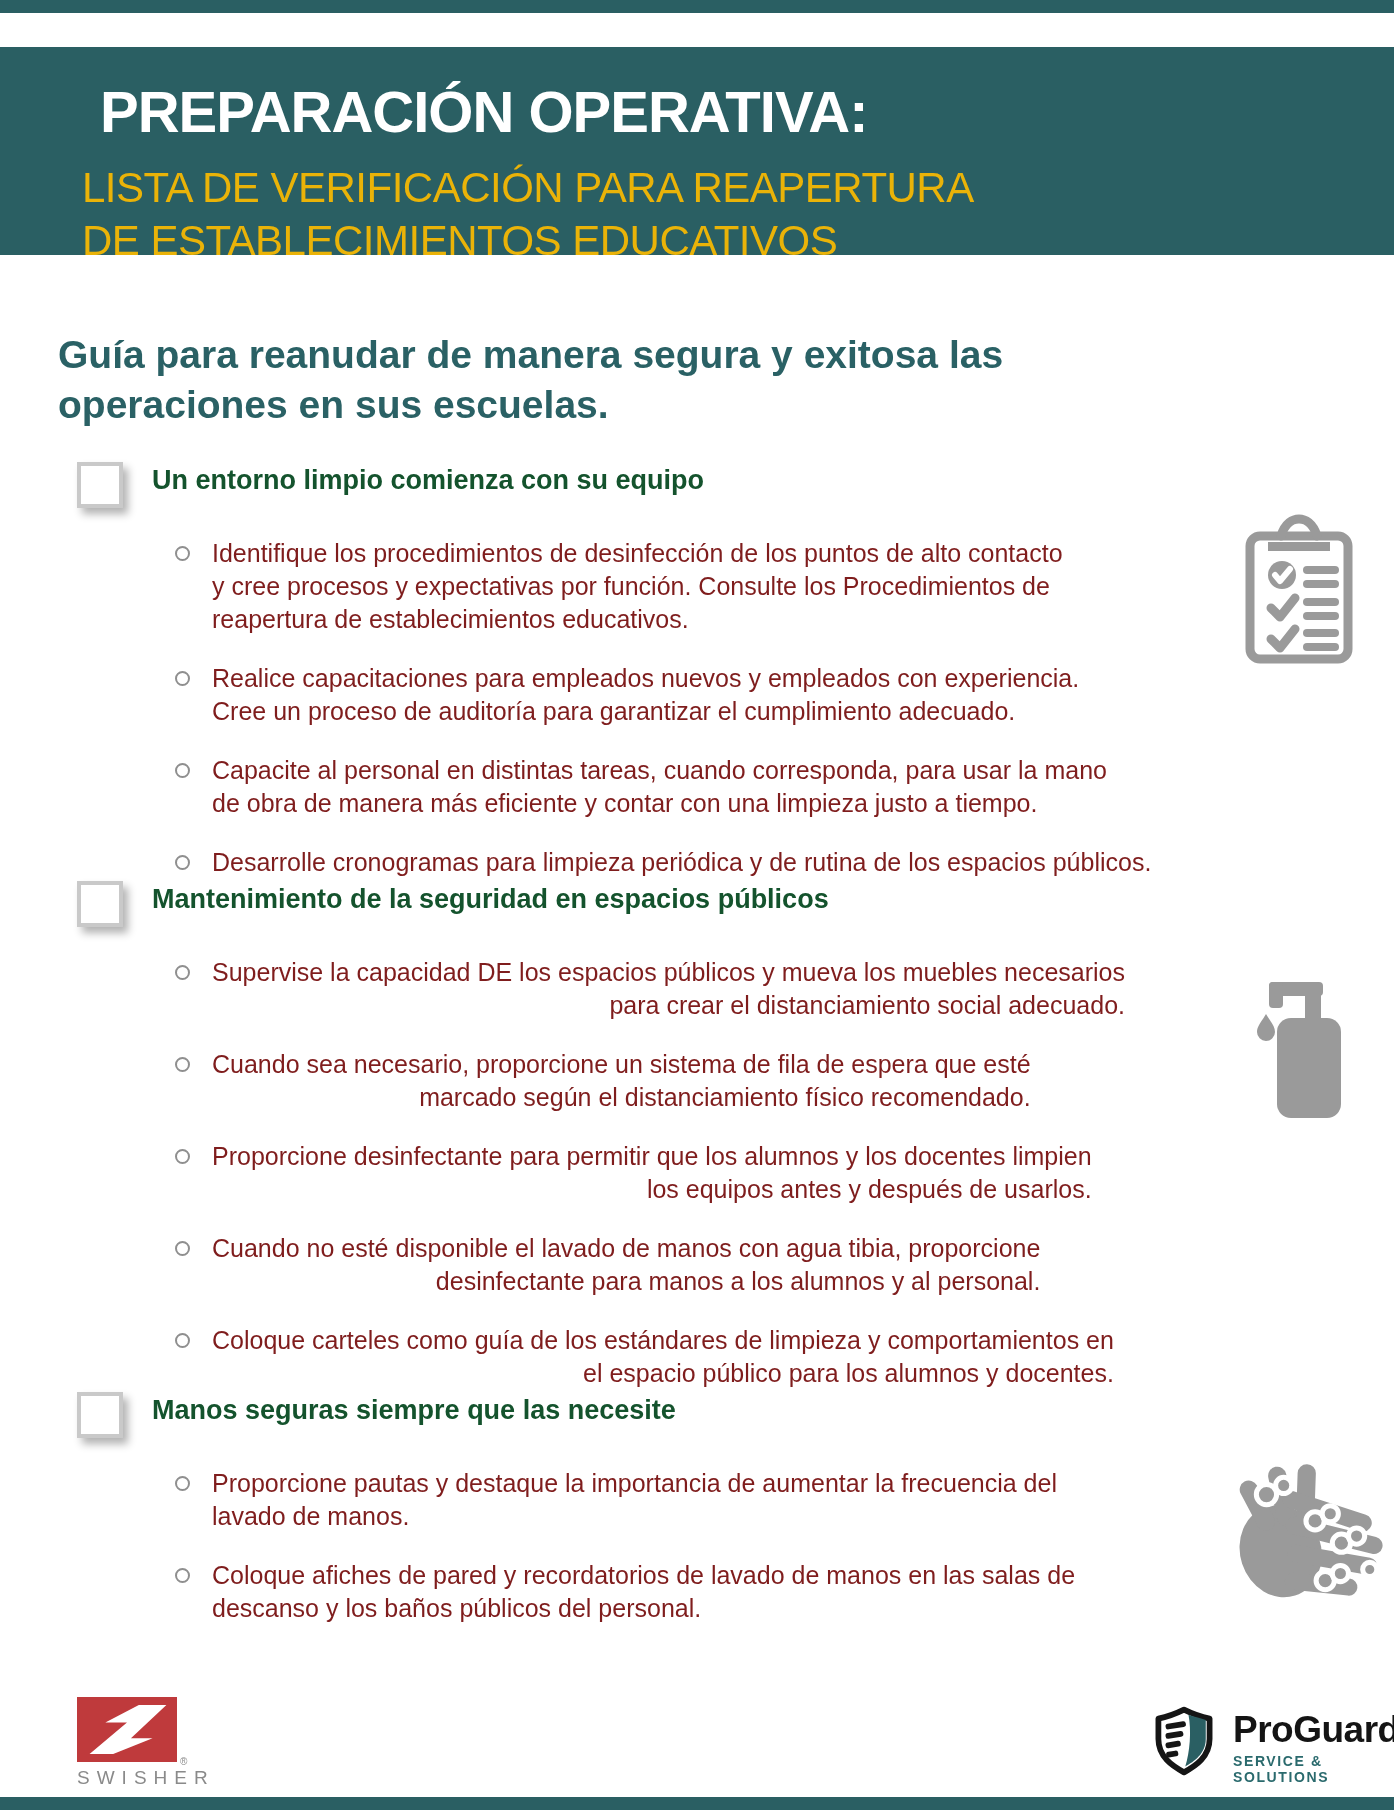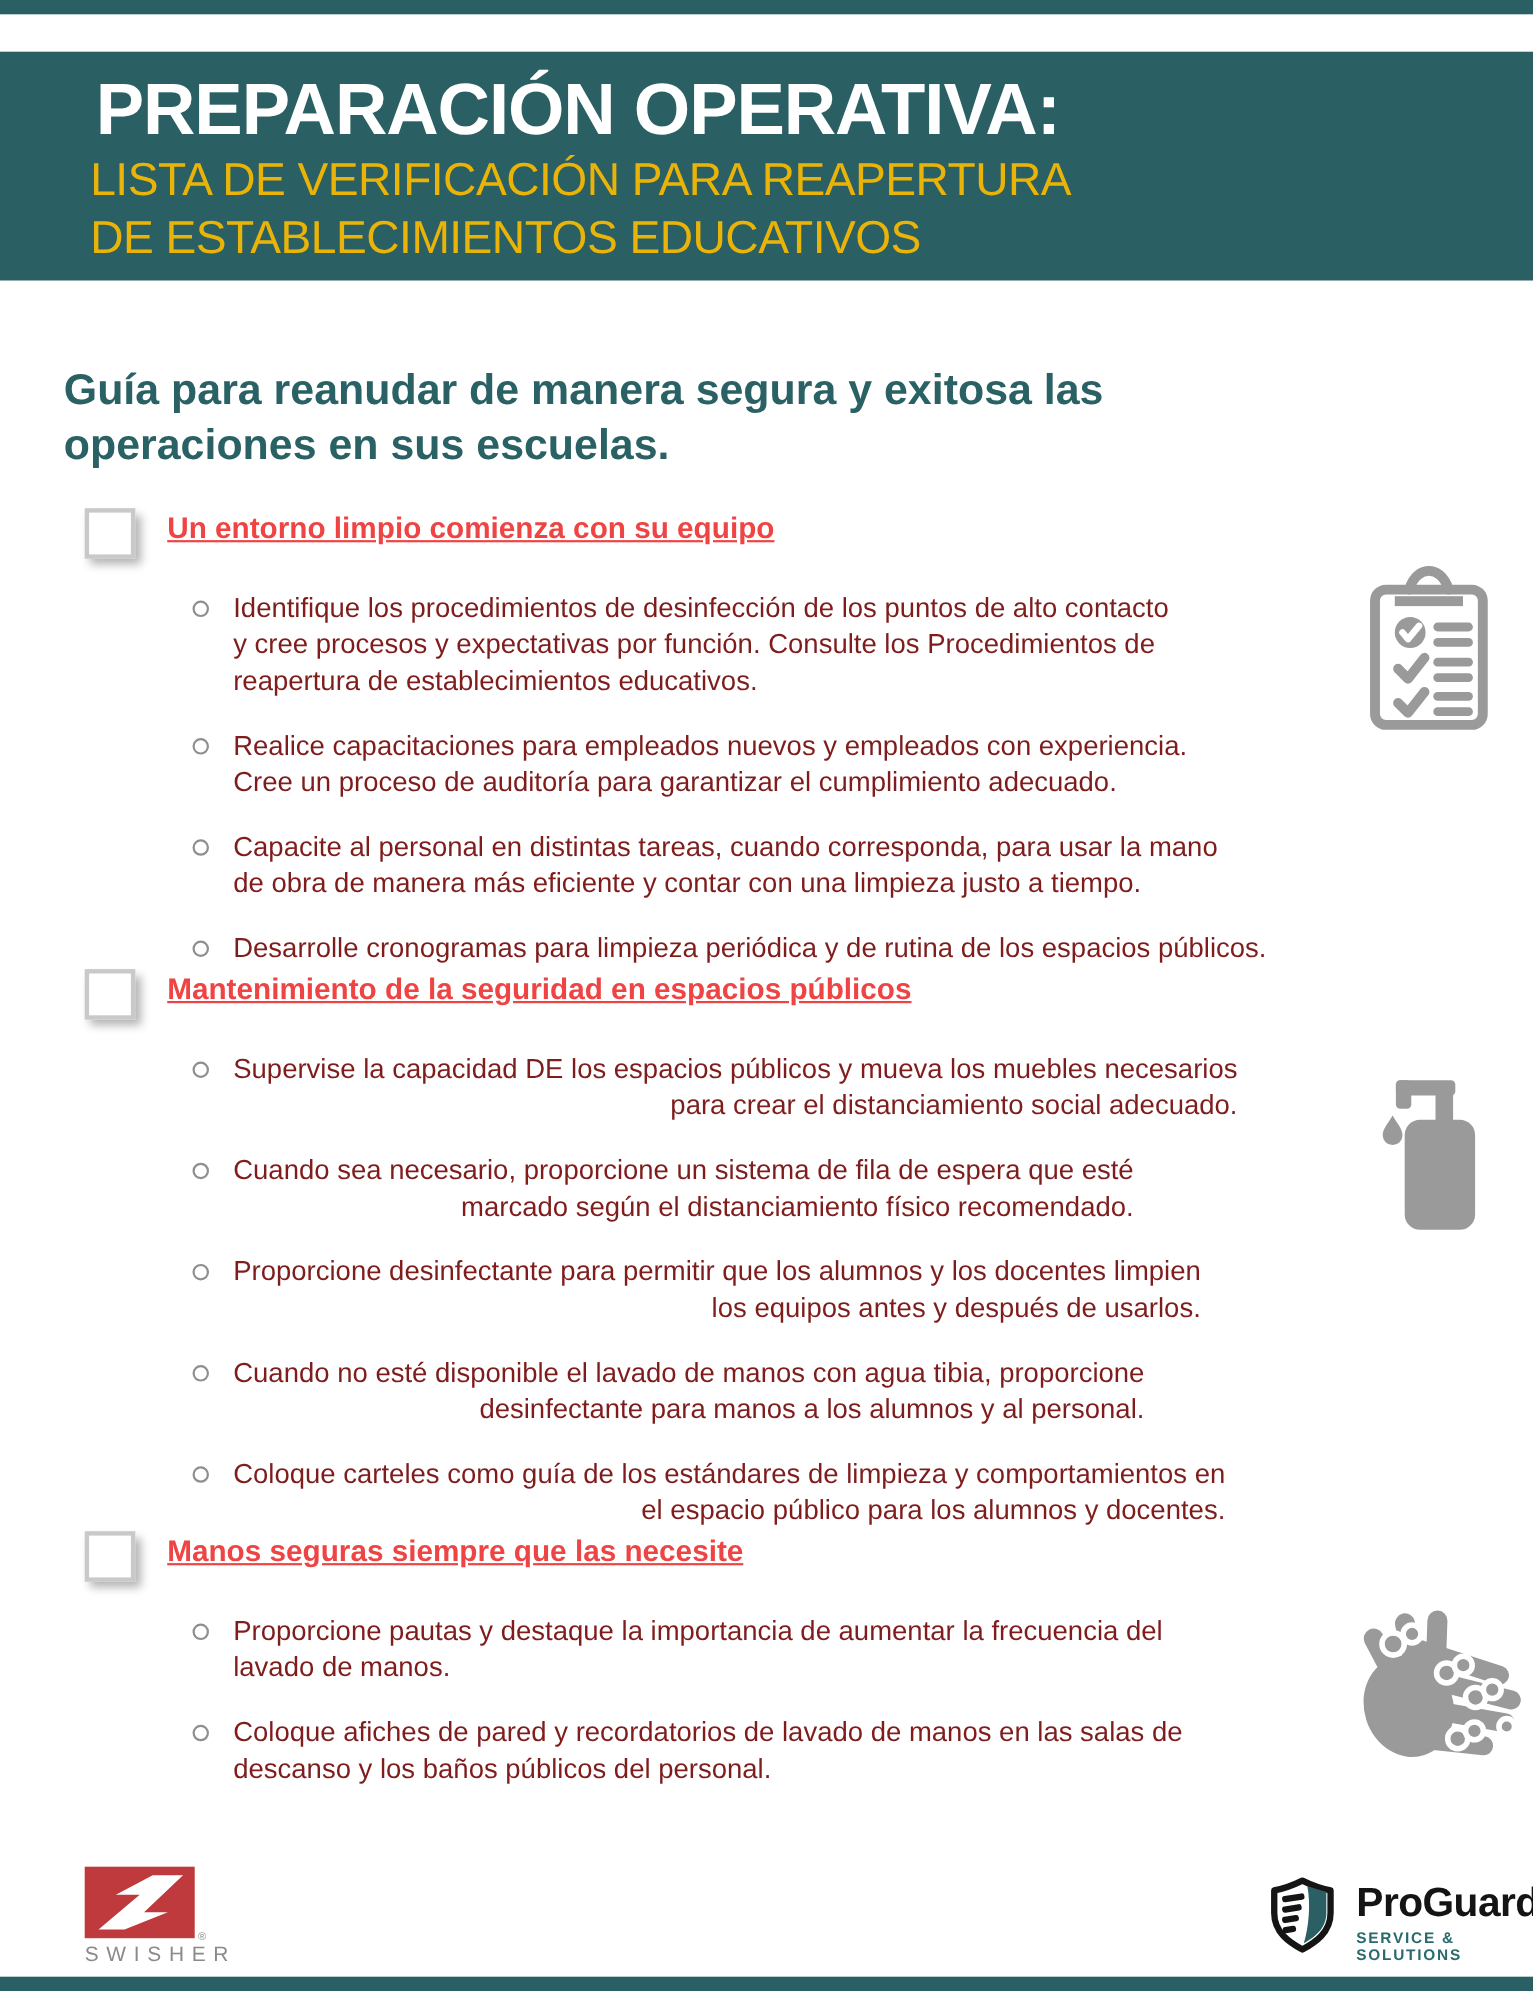--- a/index.html
+++ b/index.html
@@ -9,42 +9,42 @@
   }
   .accent-bar{position:absolute;left:0;width:100%;height:13px;background:#2a5f63;}
   .accent-bar.top{top:0;}
   .accent-bar.bottom{bottom:0;}
 
   .header{
     position:absolute;left:0;top:47px;width:100%;height:208px;background:#2a5f63;
     box-sizing:border-box;padding:16px 0 0 82px;color:#ffffff;
   }
   .header h1{
-    margin:5px;font-size:66px;font-weight:700;letter-spacing:-1px;line-height:62px;color:#ffffff;
+    margin:18px;font-size:58px;font-weight:700;letter-spacing:-1px;line-height:62px;color:#ffffff;
   }
   .header .subtitle{
     margin-top:6px;font-size:42px;font-weight:400;letter-spacing:-0.5px;line-height:53px;color:#eab308;
   }
 
   .intro{
     position:absolute;left:46px;top:318px;width:1100px;margin:12px;
     font-size:39px;font-weight:700;line-height:50px;color:#2a6165;white-space:pre-line;
   }
 
   #sections{position:absolute;inset:0;}
   .check-section{position:absolute;left:77px;width:1180px;}
   .check-section.s1{top:462px;}
   .check-section.s2{top:881px;text-align:right;}
   .check-section.s3{top:1392px;}
   .sec-head{display:flex;align-items:flex-start;gap:29px;}
   .checkbox{
     flex:0 0 auto;width:38px;height:38px;background:#ffffff;border:4px solid #c9c9c9;
     box-shadow:5px 6px 8px rgba(0,0,0,0.30);
   }
-  .sec-title{margin:2px 0 0 0;font-size:27px;font-weight:700;color:#ef4444;line-height:33px;text-decoration:underline;}
+  .sec-title{margin:2px 0 0 0;font-size:27px;font-weight:700;color:#14532d;line-height:33px;}
   .bullets{list-style:none;margin:29px 0 0 98px;padding:0;}
   .bullets li{display:flex;gap:22px;margin-bottom:26px;}
   .bullet-o{
     flex:0 0 auto;width:11px;height:11px;margin-top:9px;border:2px solid #8f8f8f;border-radius:50%;
   }
   .item-text{font-size:25px;line-height:33px;color:#7f1d1d;white-space:pre-line;}
 
   .side-icon{position:absolute;}
   .icon-clipboard{left:1243px;top:508px;}
   .icon-dispenser{left:1247px;top:960px;}

